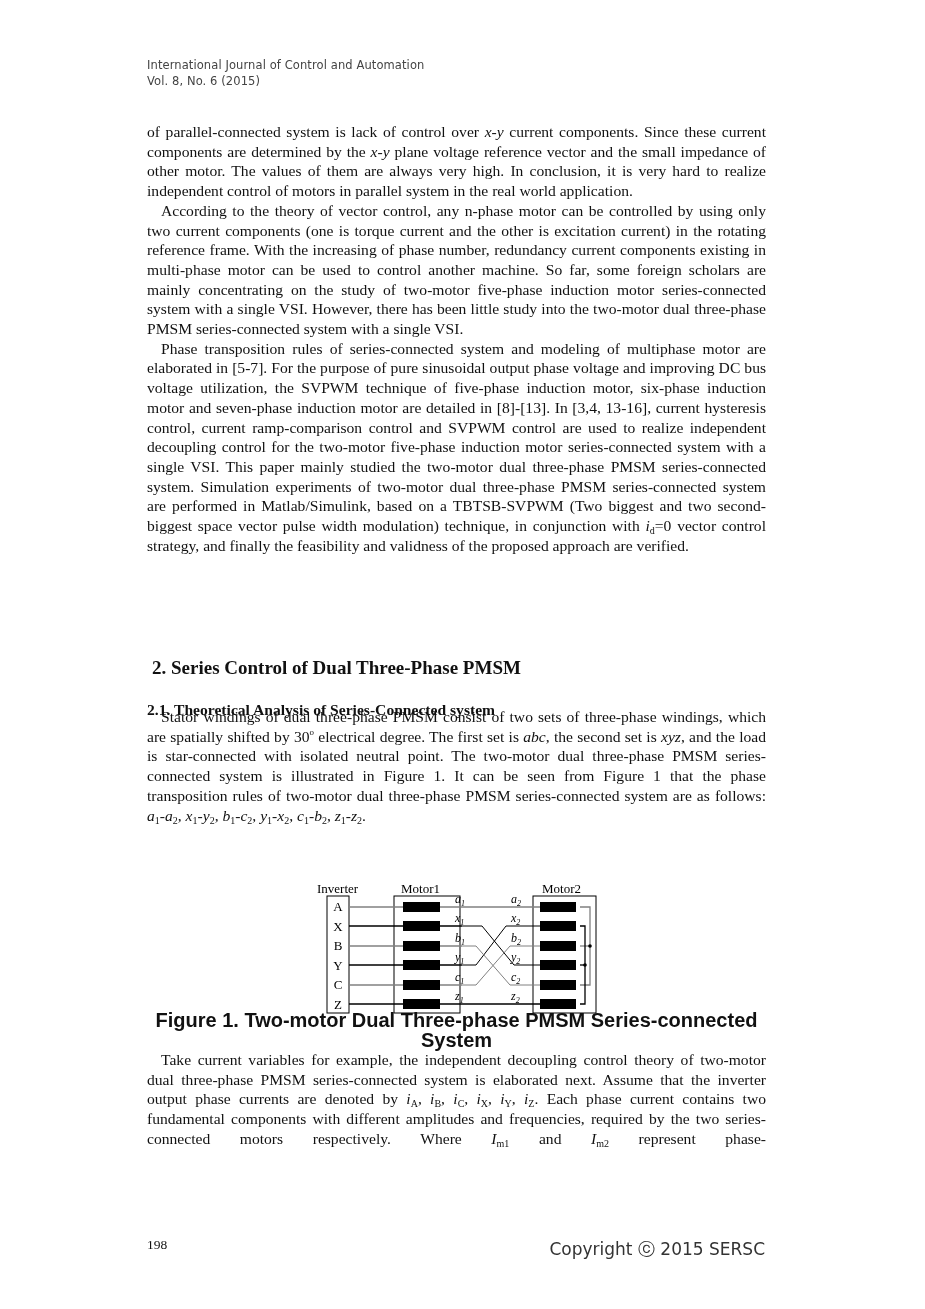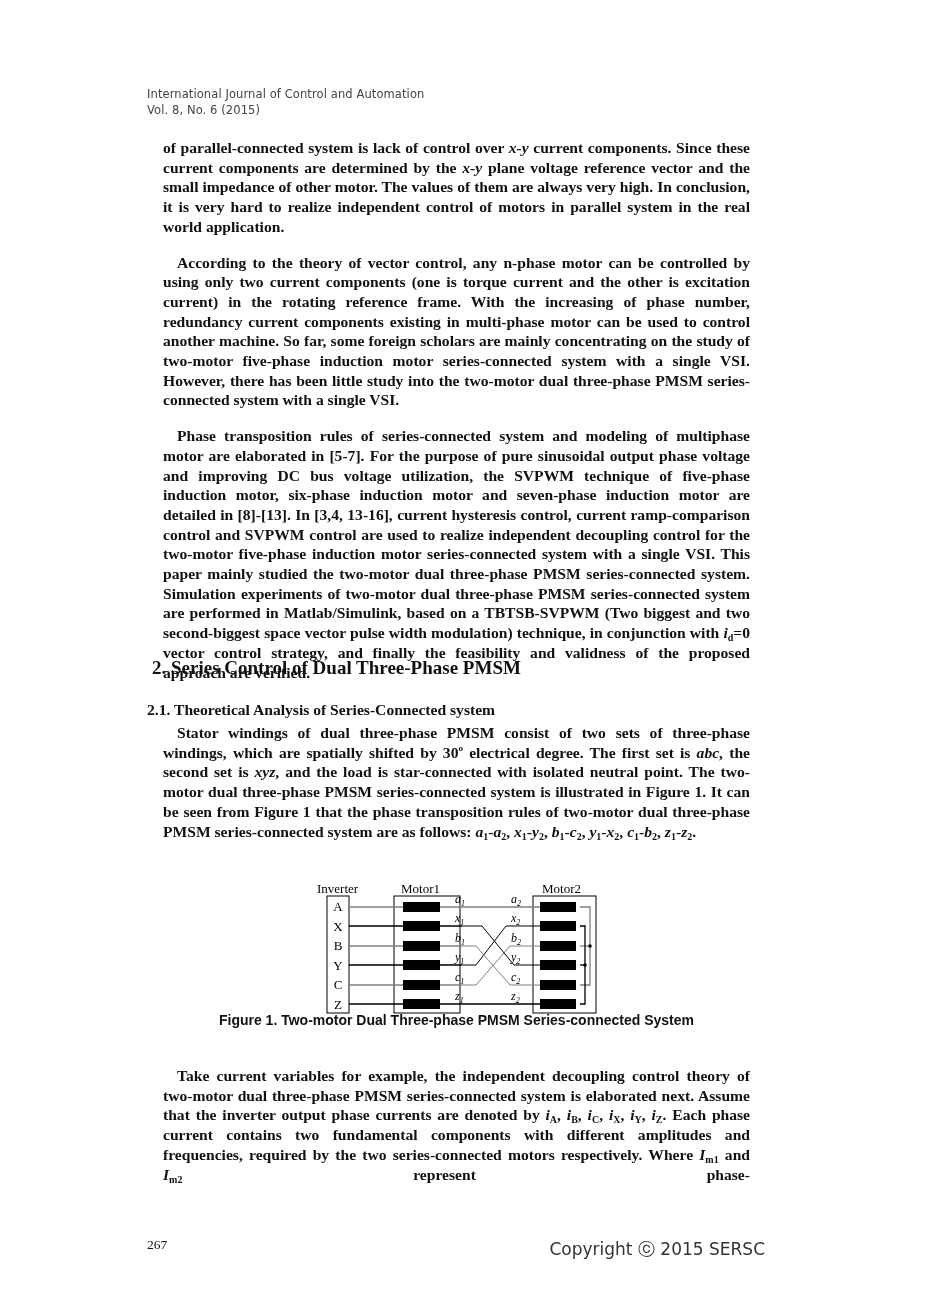--- a/index.html
+++ b/index.html
@@ -1,31 +1,31 @@
 <!DOCTYPE html>
 <html><head>
 <meta charset="utf-8">
 <style>
   html, body { margin: 0; padding: 0; background: #ffffff; }
   body { width: 925px; height: 1309px; position: relative; overflow: hidden; color: #111; }
   .page { position: absolute; left: 0; top: 0; width: 925px; height: 1309px; }
-  .running-head { position: absolute; left: 147px; top: 57px; font-family: "DejaVu Sans", sans-serif; font-size: 11.5px; line-height: 16px; color: #444; letter-spacing: 0.1px; margin-top: 29px; }
+  .running-head { position: absolute; left: 147px; top: 57px; font-family: "DejaVu Sans", sans-serif; font-size: 11.5px; line-height: 16px; color: #444; letter-spacing: 0.1px; }
   .body-text { position: absolute; left: 147px; width: 619px; font-family: "Liberation Serif", serif; font-size: 15.6px; line-height: 19.7px; text-align: justify; }
-  .body-text p { margin: 16px; font-weight: bold; }
+  .body-text p { margin: 0; }
   .body-text p.indent { text-indent: 14px; }
   .last-line-fit { text-align-last: justify; }
   i { font-style: italic; }
   sub { font-size: 10px; vertical-align: -3px; line-height: 0; }
   sup { font-size: 9px; vertical-align: 7px; line-height: 0; }
   .section-title { position: absolute; left: 147px; top: 656px; font-family: "Liberation Serif", serif; font-weight: bold; font-size: 19px; line-height: 24px; text-align: center; }
   .section-title .num { display: inline-block; width: 24px; }
   .subsection-title { position: absolute; left: 147px; top: 700px; font-family: "Liberation Serif", serif; font-weight: bold; font-size: 15.6px; line-height: 20px; text-align: center; }
   .figure { position: absolute; left: 310px; top: 878px; width: 300px; height: 140px; }
   .figure svg text { font-family: "Liberation Serif", serif; }
-  .caption { position: absolute; left: 147px; width: 619px; top: 1010px; text-align: center; font-family: "Liberation Sans", sans-serif; font-weight: bold; font-size: 14px; line-height: 20px; }
+  .caption { position: absolute; left: 147px; width: 619px; top: 1010px; text-align: center; font-family: "Liberation Sans", sans-serif; font-weight: bold; font-size: 20px; line-height: 20px; }
   .footer-page { position: absolute; left: 147px; top: 1237px; font-family: "Liberation Serif", serif; font-size: 13.5px; }
   .footer-copy { position: absolute; right: 160px; top: 1238px; font-family: "DejaVu Sans", sans-serif; font-size: 17px; color: #333; }
 </style>
 </head>
 <body>
 
 <div class="page">
 
   <div class="running-head">
     <div>International Journal of Control and Automation</div>
@@ -136,15 +136,15 @@
       </g>
     </svg>
   </div>
 
   <div class="caption">Figure 1. Two-motor Dual Three-phase PMSM Series-connected System</div>
 
   <div class="body-text" style="top:1050px;">
     <p class="indent last-line-fit"><span>Take current variables for example, the independent decoupling control theory of two-motor dual three-phase PMSM series-connected system is elaborated next. Assume that the inverter output phase currents are denoted by </span><span><span><i>i</i><sub>A</sub><span>, </span></span><span><i>i</i><sub>B</sub><span>, </span></span><span><i>i</i><sub>C</sub><span>, </span></span><span><i>i</i><sub>X</sub><span>, </span></span><span><i>i</i><sub>Y</sub><span>, </span></span><span><i>i</i><sub>Z</sub><span>.</span></span></span><span> Each phase current contains two fundamental components with different amplitudes and frequencies, required by the two series-connected motors respectively. Where </span><i>I</i><sub>m1</sub><span> and </span><i>I</i><sub>m2</sub><span> represent phase-</span></p>
   </div>
 
-  <div class="footer-page">267</div>
+  <div class="footer-page">198</div>
   <div class="footer-copy">Copyright ⓒ 2015 SERSC</div>
 </div>
 
 </body></html>

